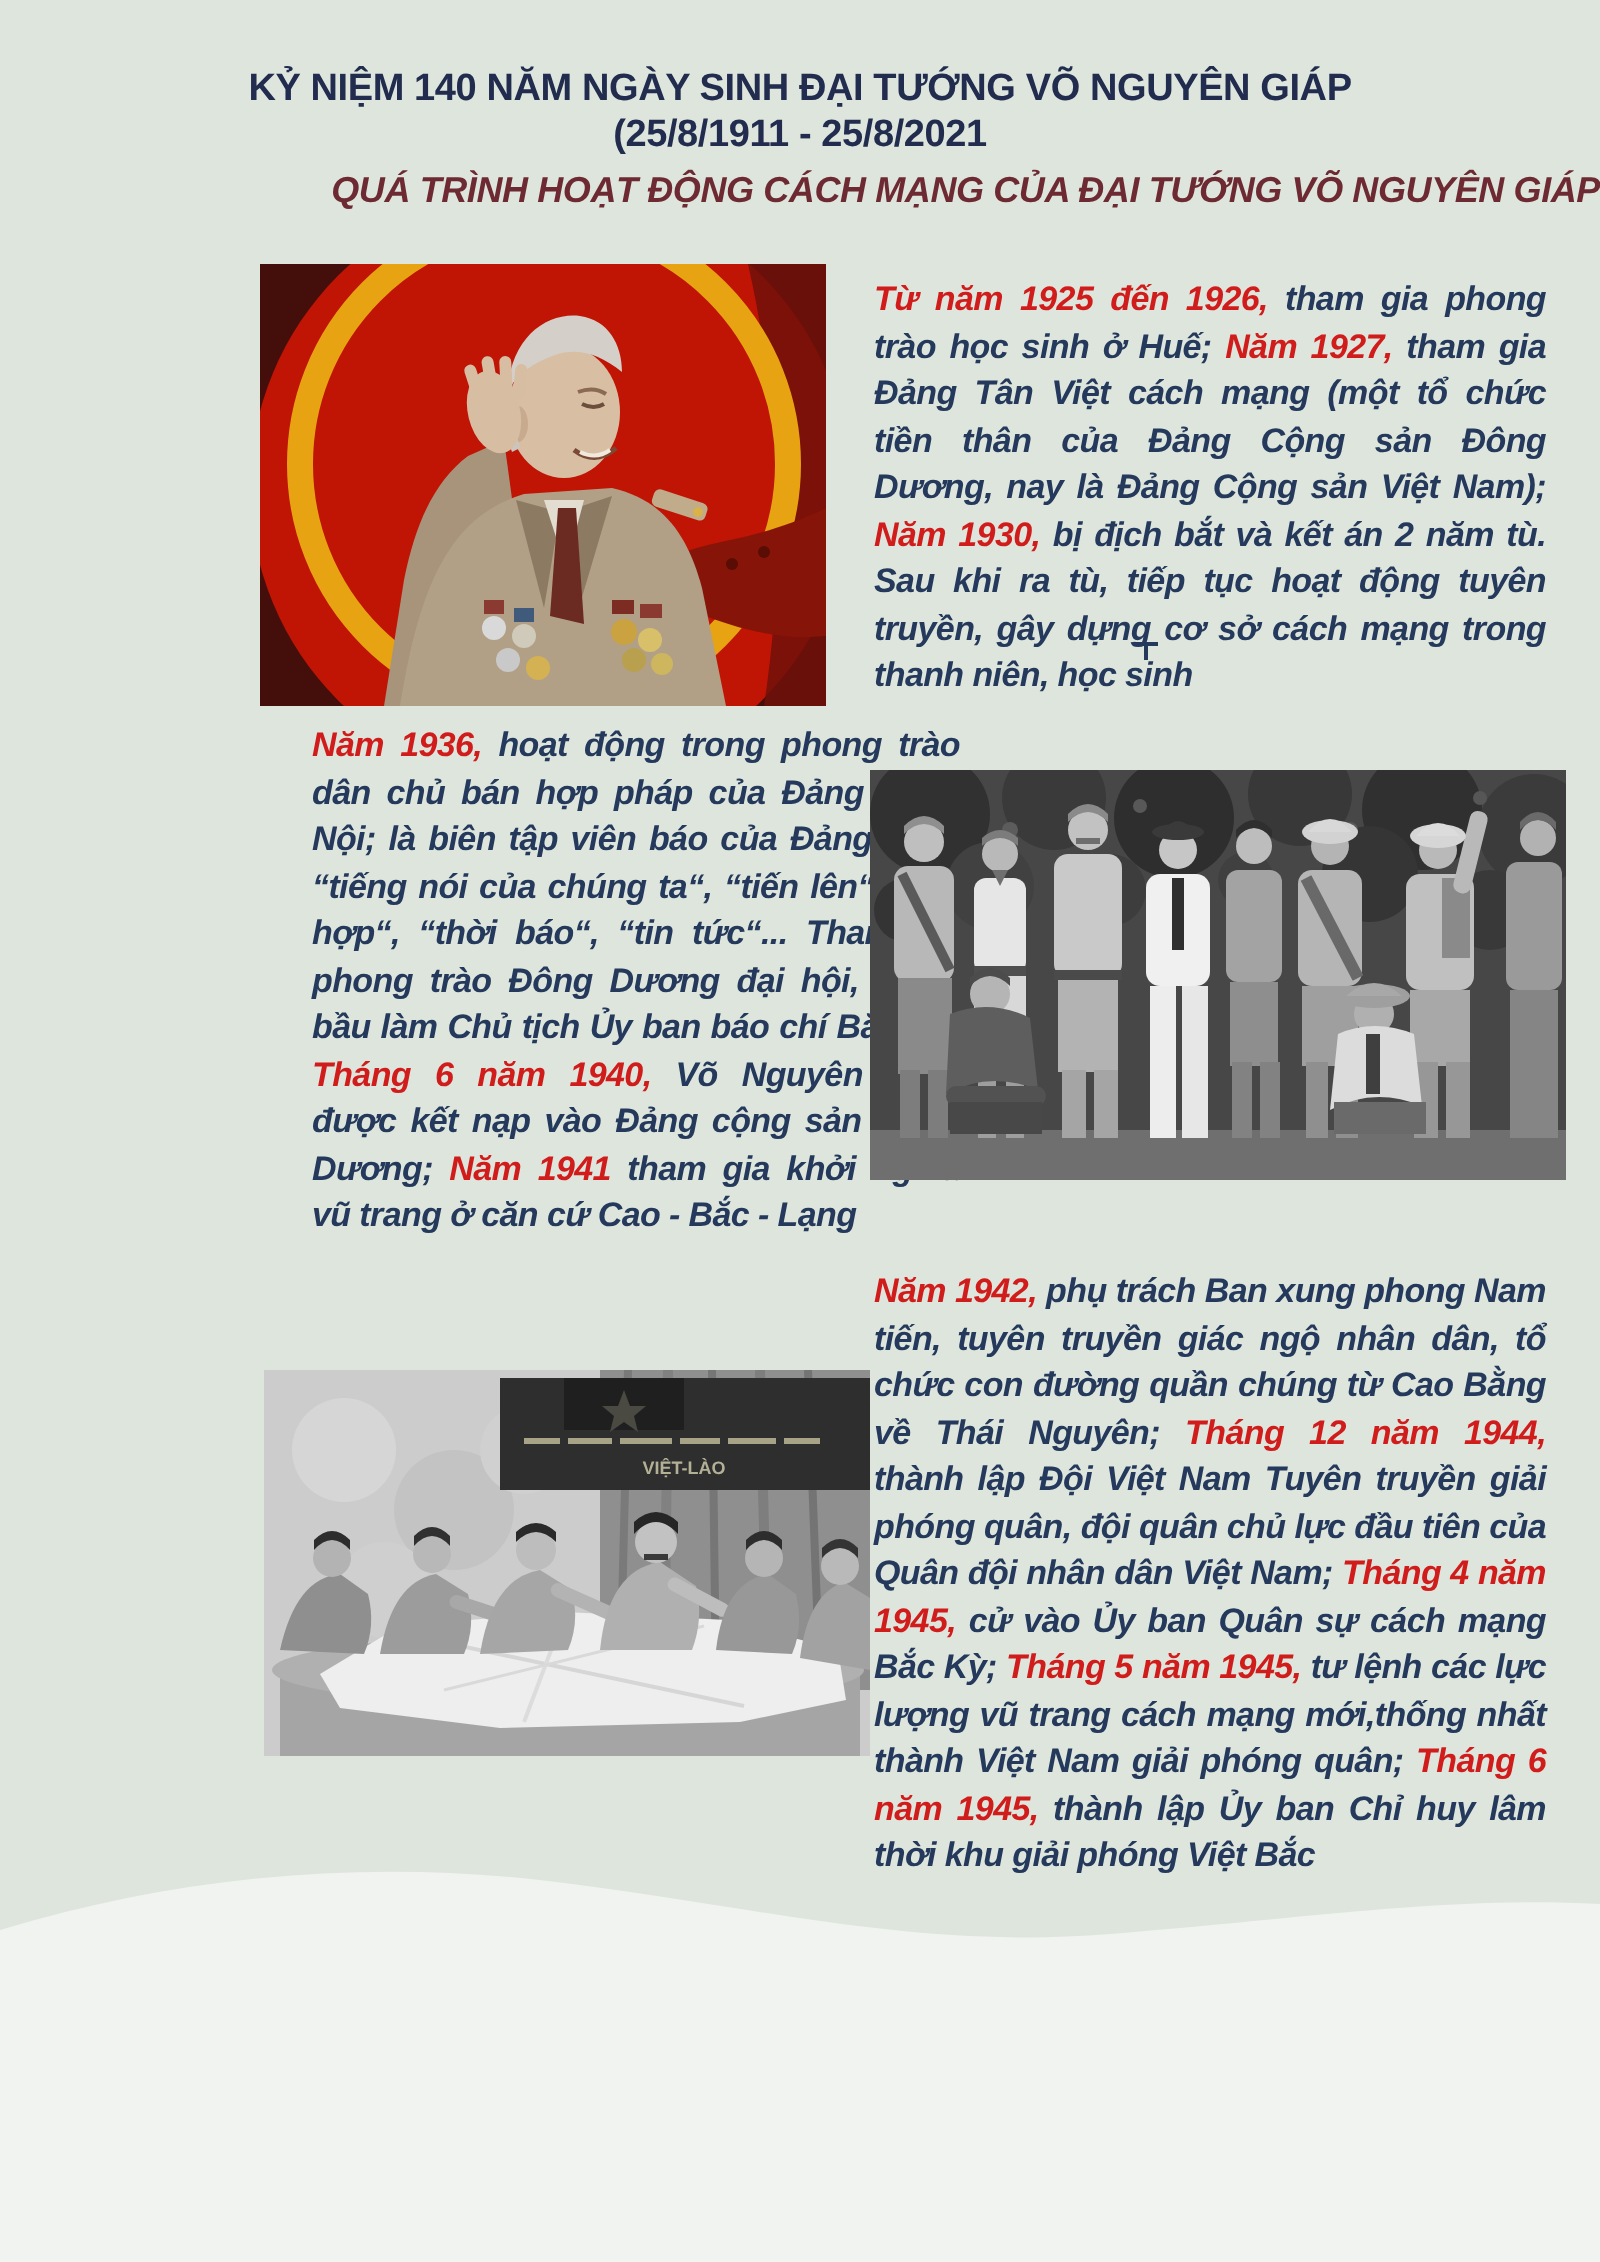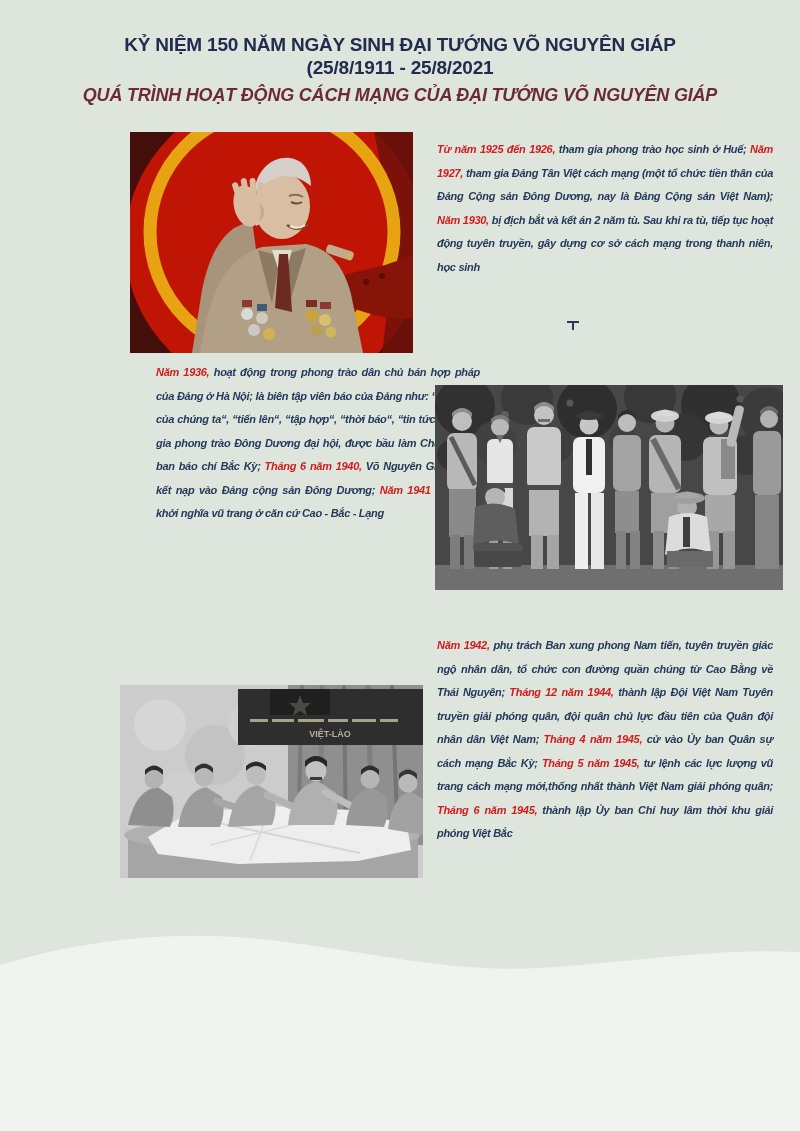--- a/index.html
+++ b/index.html
@@ -10,56 +10,56 @@
   }
   .wave-svg{position:absolute;left:0;top:0;width:800px;height:1131px;z-index:0;}
   .title-line{
     position:absolute;left:0;width:800px;text-align:center;z-index:1;
     font-weight:bold;font-size:19px;letter-spacing:-0.2px;
     color:var(--title_navy,#212c4e);
   }
   .title-1{top:34px;}
   .title-2{top:57px;}
   .subtitle{
-    position:absolute;left:0;top:85px;width:800px;text-align:center;z-index:1;
+    position:absolute;left:0;top:85px;width:800px;text-align:right;z-index:1;
     font-weight:bold;font-style:italic;font-size:18px;letter-spacing:-0.2px;
     color:var(--subtitle_maroon,#6e2a33);
   }
   .body-block{
     position:absolute;z-index:1;margin:0;
     font-weight:bold;font-style:italic;
-    font-size:11px;line-height:23.5px;letter-spacing:-0.3px;
+    font-size:17px;line-height:23.5px;letter-spacing:-0.3px;
     color:var(--body_dark,#24395b);
     text-align:justify;
   }
   .body-block .hl{color:var(--highlight_red,#d11c1c);}
   .block-a{left:437px;top:138px;width:336px;}
   .block-b{left:108px;top:361px;width:324px;margin-left:48px;}
   .block-c{left:437px;top:634px;width:336px;font-style:italic;}
   .photo{position:absolute;z-index:1;line-height:0;}
   .photo svg{display:block;}
   .portrait{left:130px;top:132px;width:283px;height:221px;}
   .group-photo{left:435px;top:385px;width:348px;height:205px;}
-  .map-photo{left:120px;top:685px;width:303px;height:160px;}
+  .map-photo{left:132px;top:685px;width:303px;height:160px;}
   .cursor-mark{
     position:absolute;left:567px;top:321px;width:12px;height:9px;z-index:2;
   }
   .cursor-mark .bar{position:absolute;left:0;top:0;width:12px;height:2px;background:var(--body_dark,#24395b);}
   .cursor-mark .stem{position:absolute;left:5px;top:2px;width:2px;height:7px;background:var(--body_dark,#24395b);}
 </style>
 </head>
 <body>
 
 <div class="page">
 
   <svg class="wave-svg" viewBox="0 0 800 1131" aria-hidden="true">
     <path id="wavePath" d="M0,965 C90,938 180,930 270,940 C380,953 455,975 555,967 C655,959 725,948 800,952 L800,1131 L0,1131 Z" fill="#f0f3ef"></path>
   </svg>
 
-  <div class="title-line title-1">KỶ NIỆM 150 NĂM NGÀY SINH ĐẠI TƯỚNG VÕ NGUYÊN GIÁP</div>
+  <div class="title-line title-1">KỶ NIỆM 140 NĂM NGÀY SINH ĐẠI TƯỚNG VÕ NGUYÊN GIÁP</div>
   <div class="title-line title-2">(25/8/1911 - 25/8/2021</div>
   <div class="subtitle">QUÁ TRÌNH HOẠT ĐỘNG CÁCH MẠNG CỦA ĐẠI TƯỚNG VÕ NGUYÊN GIÁP</div>
 
   <div class="photo portrait">
     <svg viewBox="0 0 283 221" width="283" height="221">
       <rect width="283" height="221" fill="#440f0a"></rect>
       <circle cx="145" cy="112" r="150" fill="#c01405"></circle>
       <path d="M283,0 L283,221 L252,221 C263,150 260,70 244,0 Z" fill="#6f1109" opacity="0.85"></path>
       <circle cx="142" cy="100" r="122" fill="none" stroke="#e7a312" stroke-width="13"></circle>
       <path d="M198,152 C218,136 242,142 283,122 L283,186 C248,190 214,172 198,166 Z" fill="#871409"></path>

